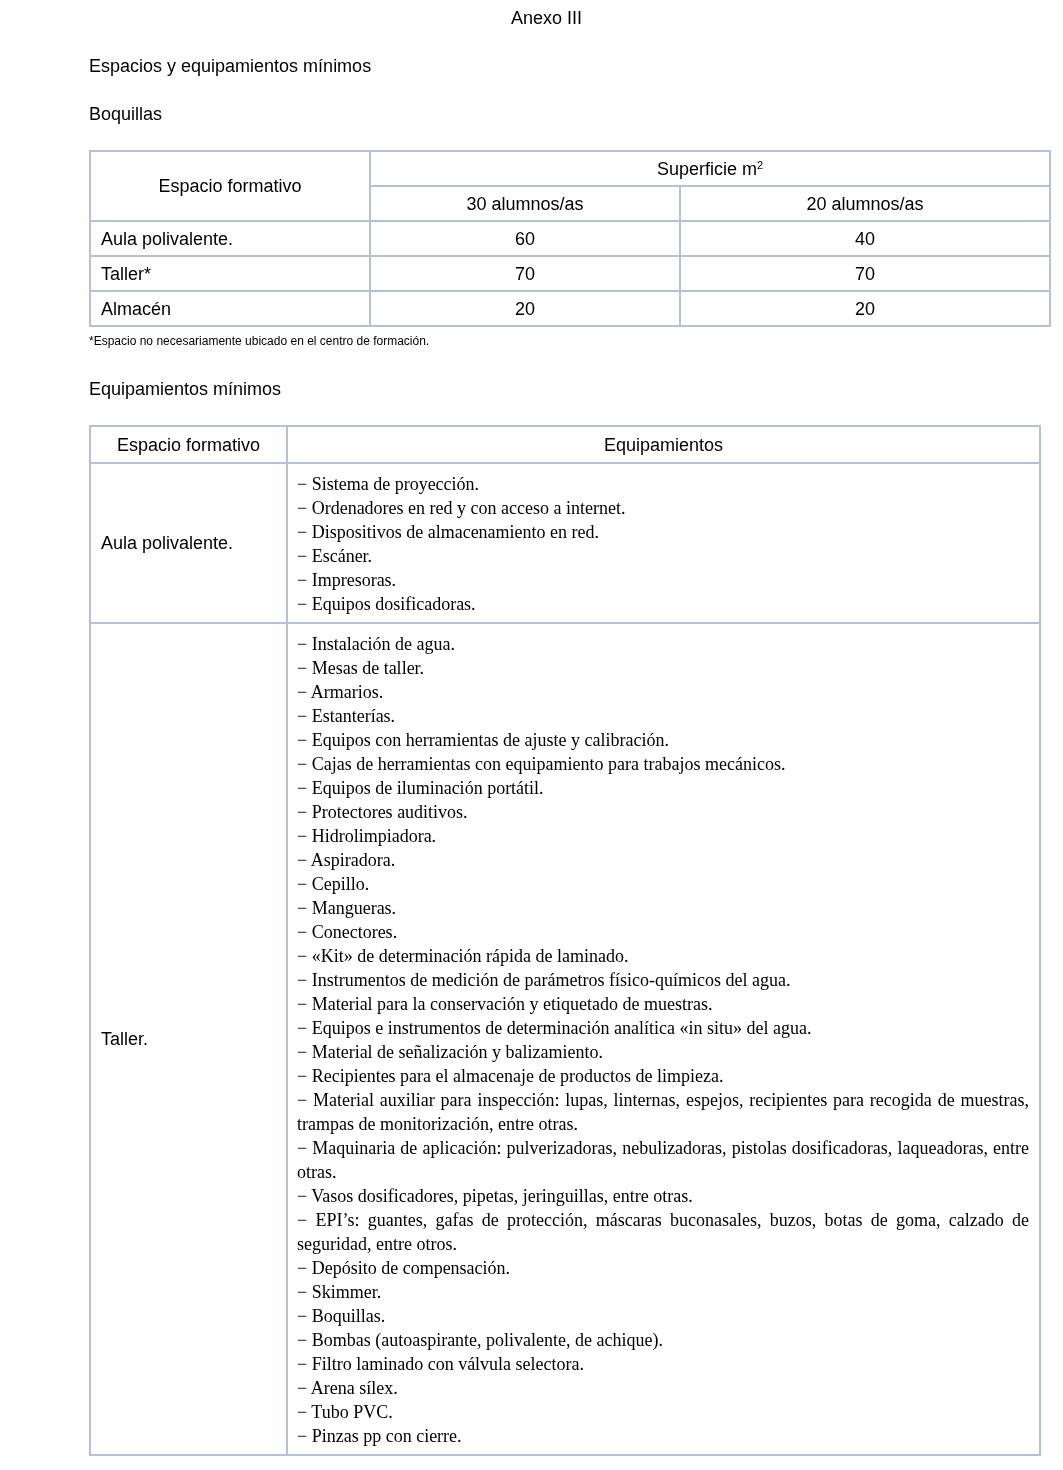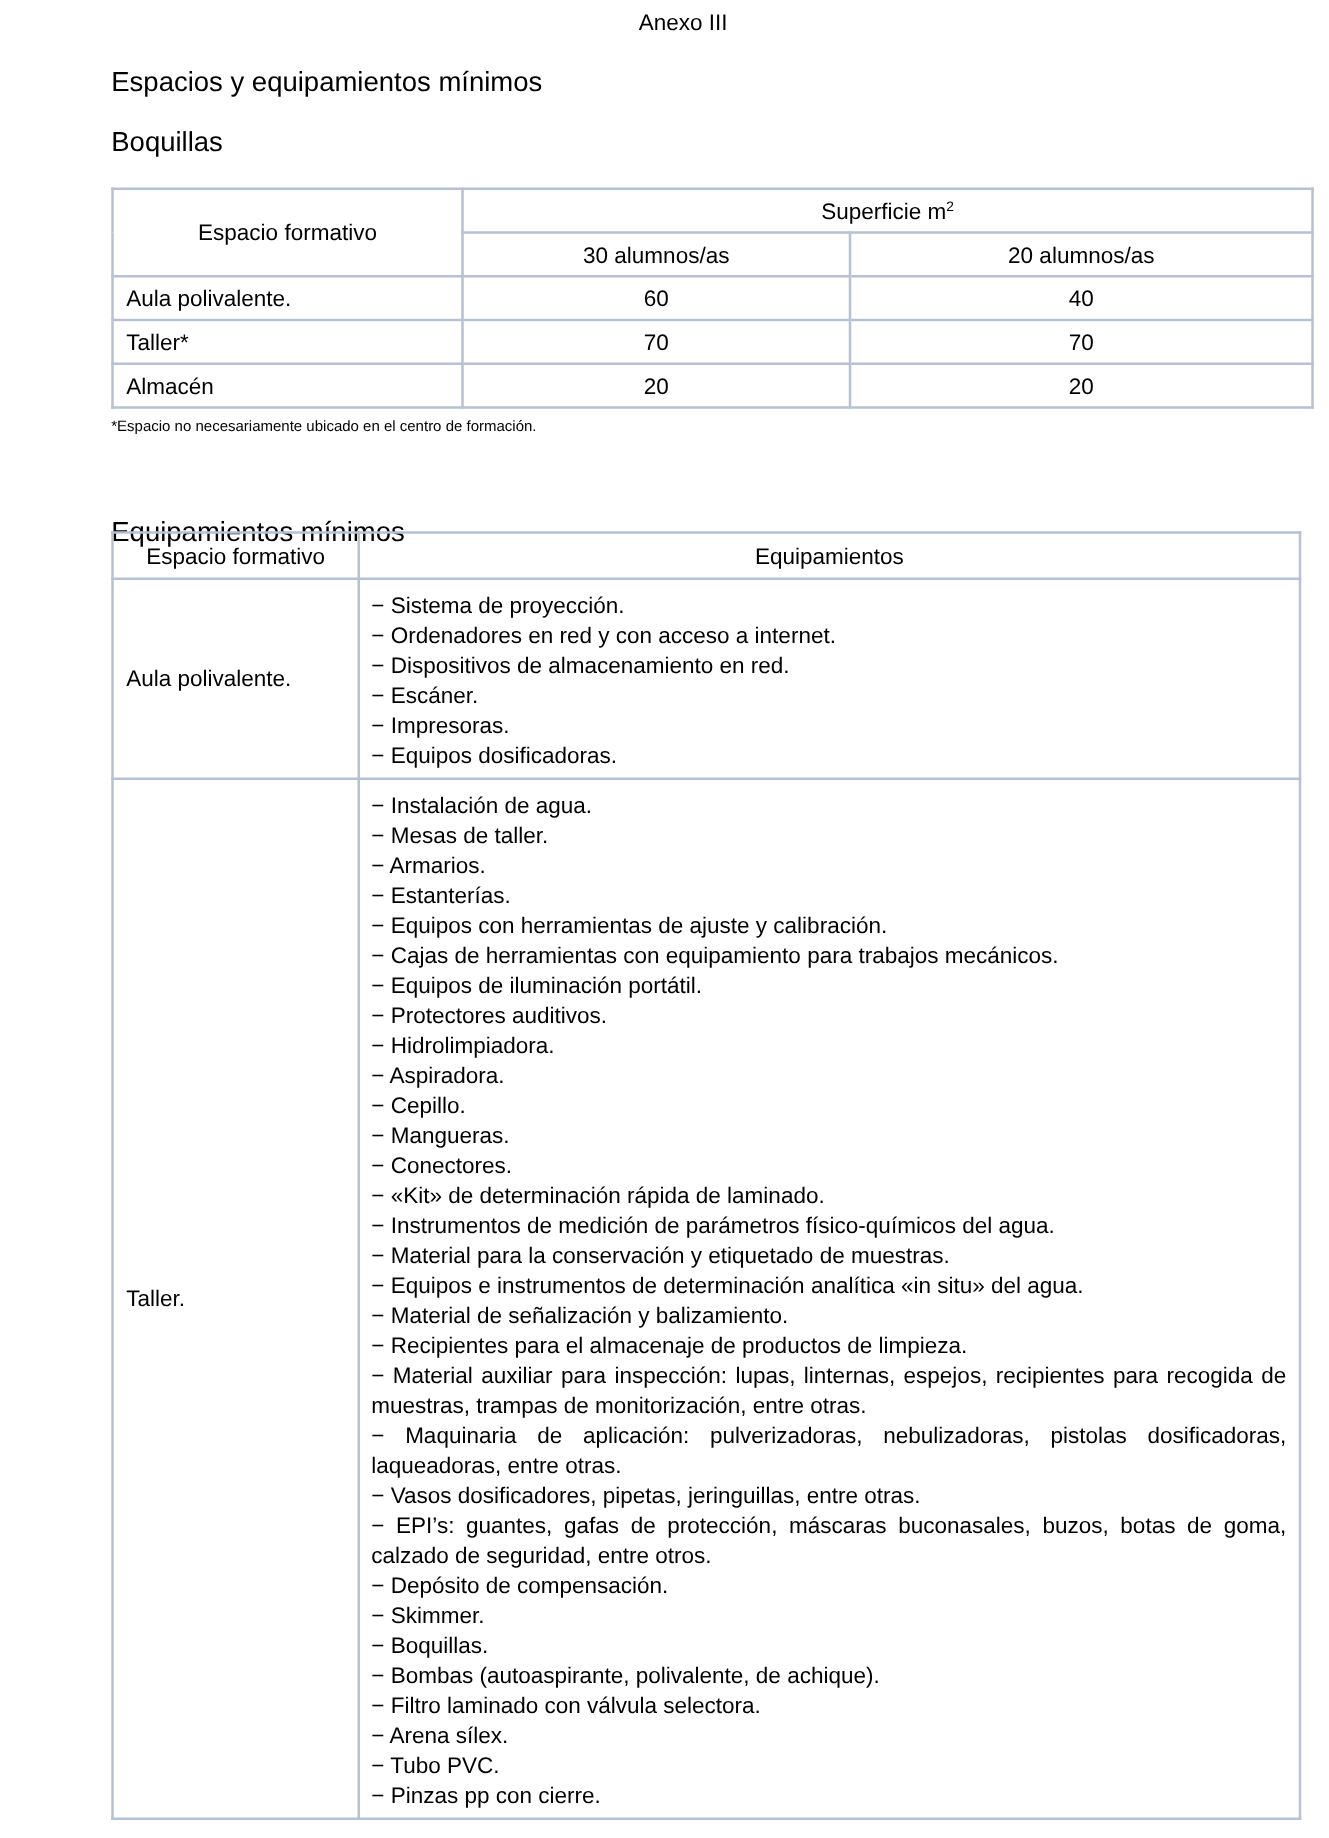--- a/index.html
+++ b/index.html
@@ -5,39 +5,39 @@
   html, body { margin: 0; padding: 0; background: #ffffff; }
   body {
     width: 1063px; height: 1470px; position: relative; overflow: hidden;
     font-family: "Liberation Sans", "DejaVu Sans", sans-serif;
     color: #000; font-size: 18px;
   }
   .title {
     position: absolute; top: 6px; left: 0; width: 1093px; text-align: center;
     font-size: 18px; line-height: 24px;
   }
-  .heading { position: absolute; left: 89px; font-size: 22px; line-height: 24px; }
+  .heading { position: absolute; left: 89px; font-size: 18px; line-height: 24px; }
   #h-main { top: 54px; }
   #h-espacios { top: 102px; }
-  #h-equip { top: 377px; margin-top: 37px; }
+  #h-equip { top: 377px; }
   .note { position: absolute; left: 89px; top: 330px; font-size: 12px; line-height: 22px; }
 
   table { border-collapse: collapse; position: absolute; table-layout: fixed; }
   td, th { border: 2px solid #b4c2d3; font-weight: normal; padding: 0; font-size: 18px; }
 
   #t-espacios { left: 89px; top: 150px; width: 960px; }
   #t-espacios td, #t-espacios th { height: 33px; line-height: 22px; }
   #t-espacios .c-left { text-align: left; padding-left: 10px; }
   #t-espacios .c-center { text-align: center; }
   sup { font-size: 11px; vertical-align: 6px; line-height: 0; }
 
   #t-equip { left: 89px; top: 425px; width: 950px; }
   #t-equip th { height: 35px; text-align: center; line-height: 22px; }
   #t-equip td.space { padding-left: 10px; vertical-align: middle; }
-  #t-equip td.list { padding: 8px 10px 6px 9px; vertical-align: top; text-align: justify; }
+  #t-equip td.list { padding: 8px 10px 6px 9px; vertical-align: top; text-align: justify; font-family: Liberation Serif, serif; }
   .item { line-height: 24px; display: block; }
 </style>
 </head>
 <body>
 
 <div class="title">Anexo III</div>
 <div class="heading" id="h-main">Espacios y equipamientos mínimos</div>
 <div class="heading" id="h-espacios">Boquillas</div>
 
 <table id="t-espacios">

